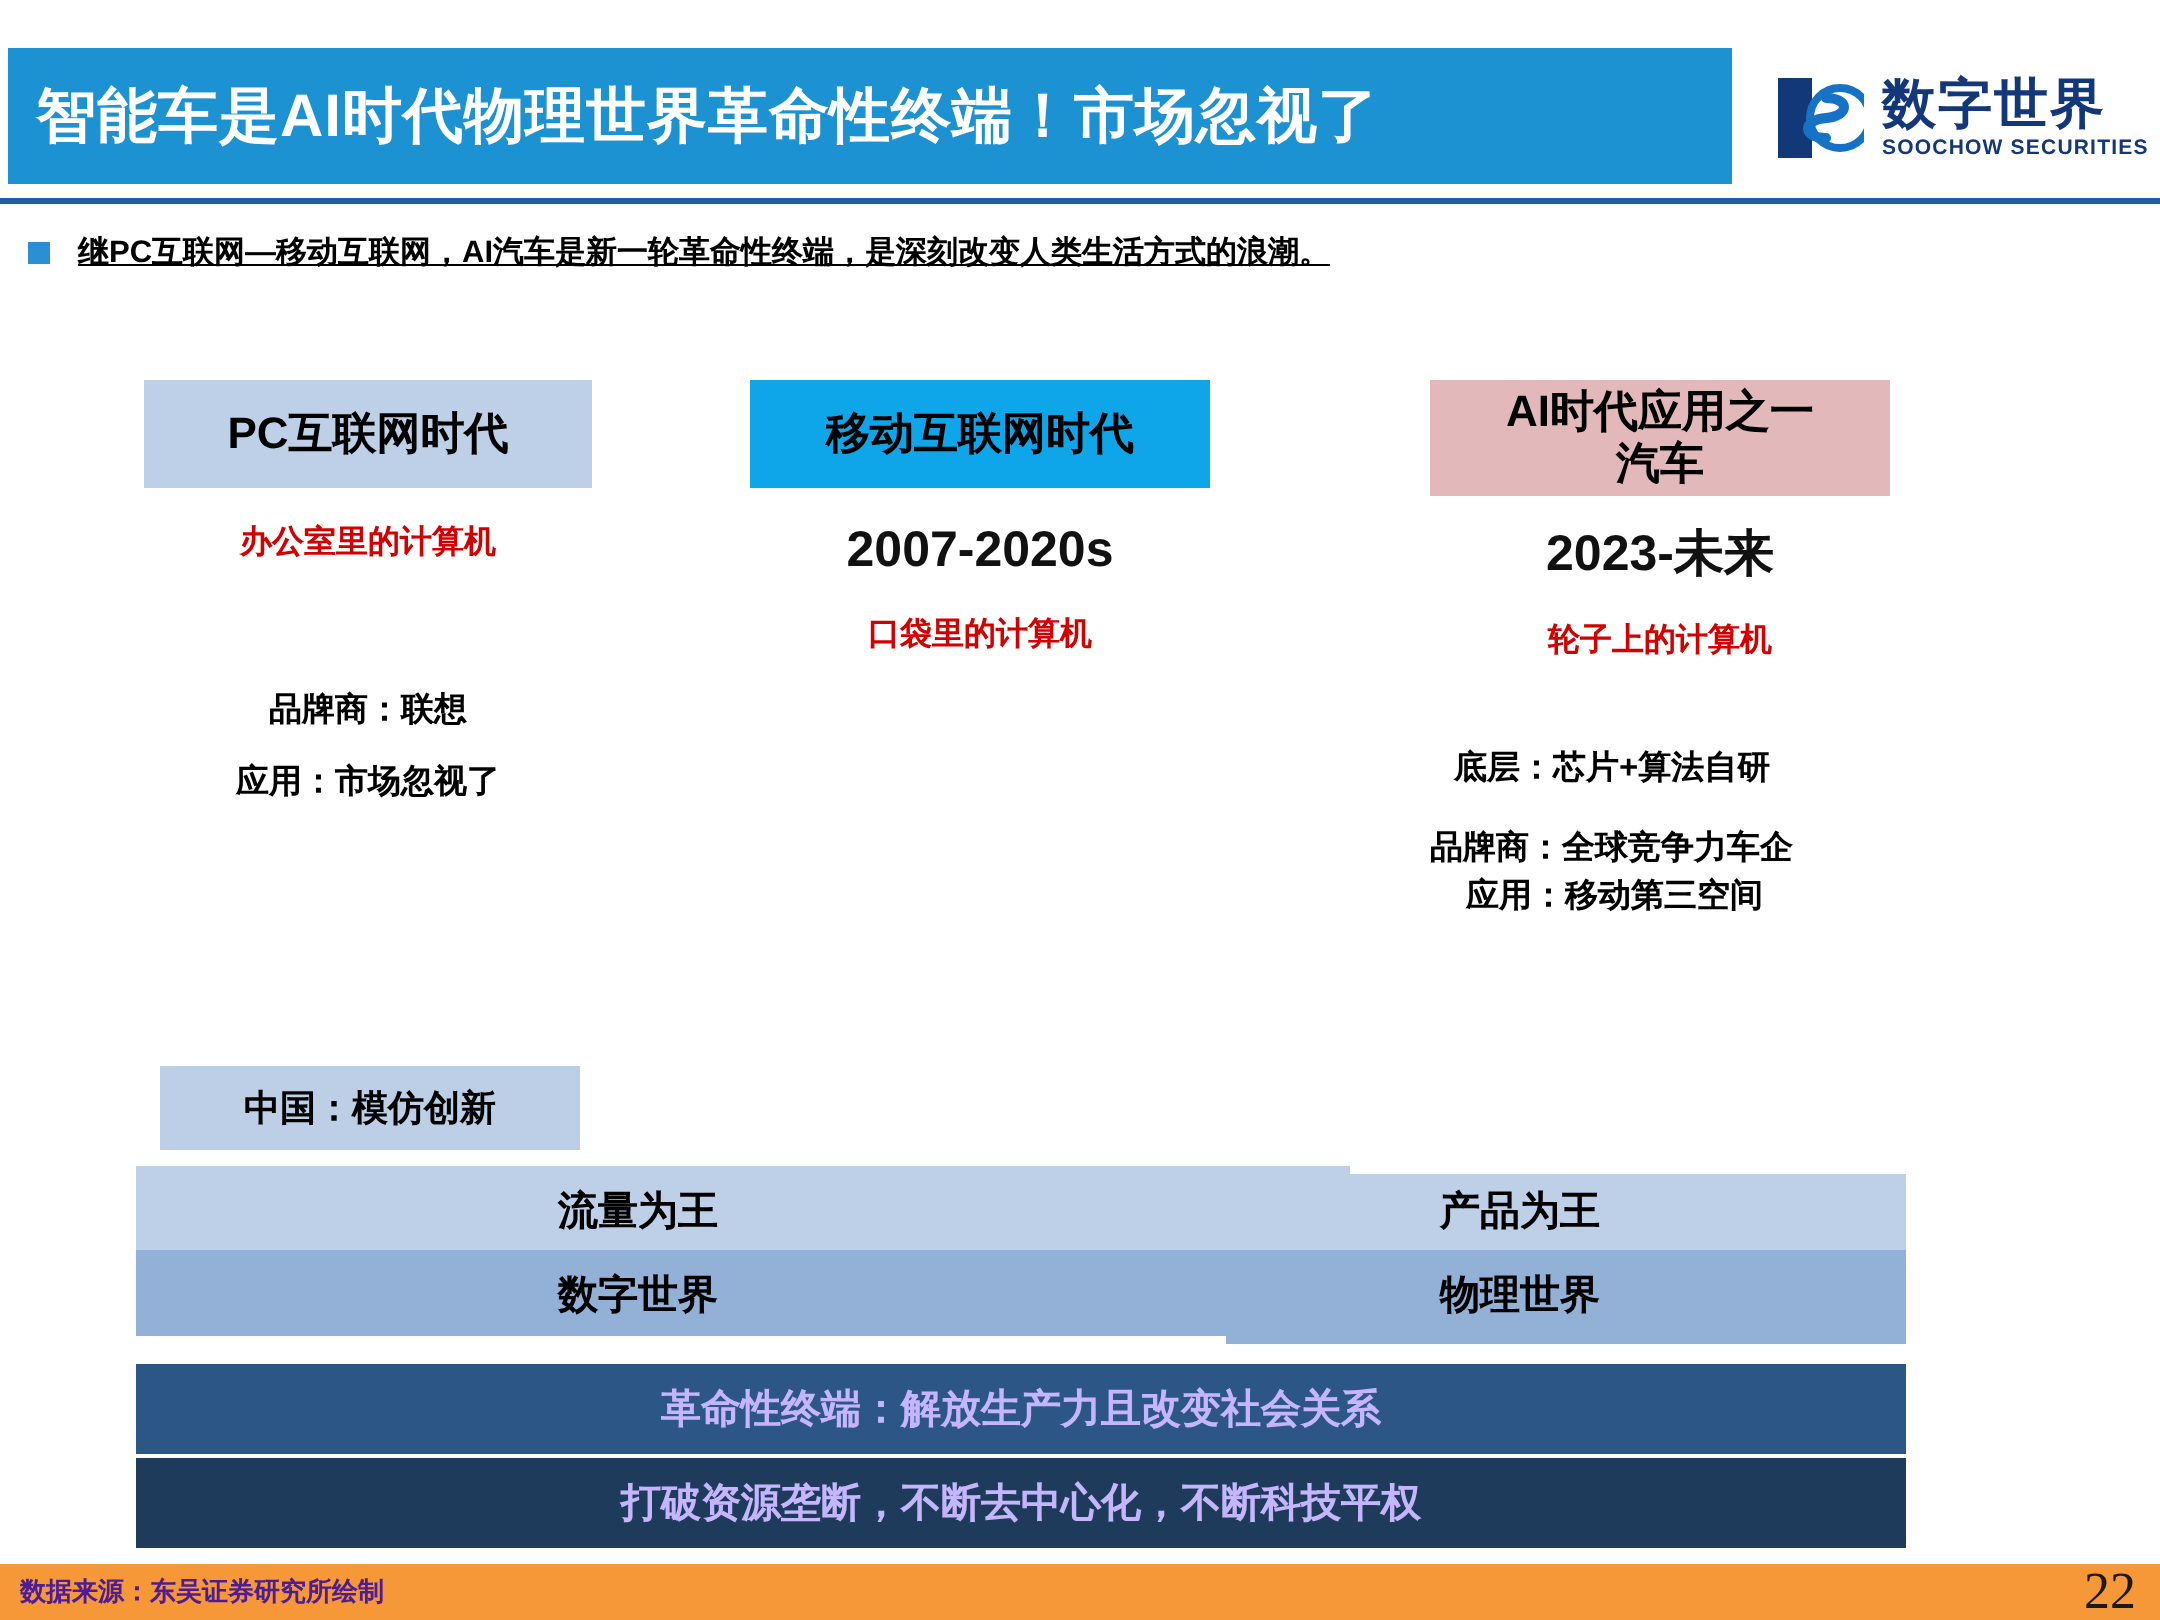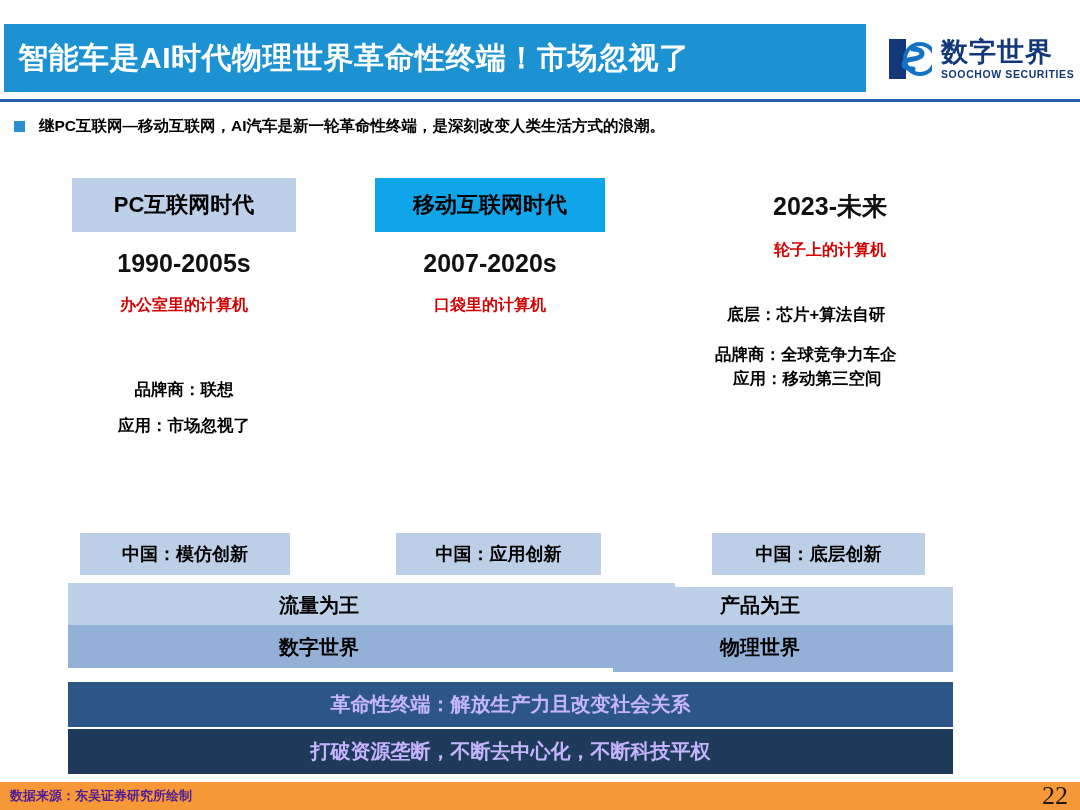--- a/index.html
+++ b/index.html
@@ -35,29 +35,29 @@
     font-size:10.5px;font-weight:bold;color:#12387a;letter-spacing:.6px;
     margin-top:2px;
   }
   .header-rule{
     position:absolute;left:0;top:99px;width:1080px;height:3px;background:#1f5fa9;
   }
 
   
   .bullet-row{
     position:absolute;left:14px;top:113px;width:1050px;height:26px;
-    display:flex;align-items:center;
+    display:flex;align-items:center;text-decoration:underline;
   }
   .bullet-sq{width:11px;height:11px;background:#2b8fd4;flex:0 0 auto;}
   .bullet-text{
     margin-left:14px;font-size:15.5px;font-weight:bold;color:#000000;white-space:nowrap;
   }
 
   
-  .col{position:absolute;top:178px;}
+  .col{position:absolute;top:190px;}
   .col-head{
     display:flex;align-items:center;justify-content:center;
     text-align:center;font-weight:bold;font-size:22px;color:#000;
     line-height:1.18;
   }
   .era{
     text-align:center;font-size:25px;font-weight:bold;color:#111;
     margin-top:17px;
   }
   .tagline{
@@ -117,46 +117,47 @@
 
   <div class="header-rule"></div>
 
   <div class="bullet-row">
     <span class="bullet-sq"></span>
     <span class="bullet-text">继PC互联网—移动互联网，AI汽车是新一轮革命性终端，是深刻改变人类生活方式的浪潮。</span>
   </div>
 
   <div class="col" style="left:72px;width:224px;">
     <div class="col-head" style="height:54px;background:#bdd0e7;">PC互联网时代</div>
-    <div class="era">1990-2005s</div>
     <div class="tagline">办公室里的计算机</div>
     <div class="detail-block" style="margin-top:62px;text-align:center;">
       <div class="detail-line" style="margin-bottom:13px;">品牌商：联想</div>
       <div class="detail-line">应用：市场忽视了</div>
     </div>
   </div>
   <div class="cn-box" style="left:80px;top:533px;width:210px;height:42px;">中国：模仿创新</div>
 
   <div class="col" style="left:375px;width:230px;">
     <div class="col-head" style="height:54px;background:#0ea5e9;">移动互联网时代</div>
     <div class="era">2007-2020s</div>
     <div class="tagline">口袋里的计算机</div>
   </div>
-  <div class="cn-box" style="left:396px;top:533px;width:205px;height:42px;">中国：应用创新</div>
 
   <div class="col" style="left:715px;width:230px;">
+    <div class="col-head" style="height:58px;background:#e3b8bb;flex-direction:column;justify-content:center;">
+      <span>AI时代应用之一</span>
+      <span>汽车</span>
+    </div>
     <div class="era" style="margin-top:12px;">2023-未来</div>
     <div class="tagline">轮子上的计算机</div>
     <div class="detail-block" style="margin-top:42px;text-align:left;">
       <div class="detail-line" style="margin-bottom:17px;padding-left:12px;">底层：芯片+算法自研</div>
       <div class="detail-line" style="padding-left:0px;">品牌商：全球竞争力车企</div>
       <div class="detail-line" style="padding-left:18px;">应用：移动第三空间</div>
     </div>
   </div>
-  <div class="cn-box" style="left:712px;top:533px;width:213px;height:42px;">中国：底层创新</div>
 
   <div class="band" style="left:68px;top:583px;width:607px;height:42px;background:#bdd0e7;"></div>
   <div class="band" style="left:613px;top:587px;width:340px;height:38px;background:#bdd0e7;"></div>
   <div class="band-label" style="left:279px;top:592px;">流量为王</div>
   <div class="band-label" style="left:720px;top:592px;">产品为王</div>
 
   <div class="band" style="left:68px;top:625px;width:607px;height:43px;background:#93b0d6;"></div>
   <div class="band" style="left:613px;top:625px;width:340px;height:47px;background:#93b0d6;"></div>
   <div class="band-label" style="left:279px;top:634px;">数字世界</div>
   <div class="band-label" style="left:720px;top:634px;">物理世界</div>

